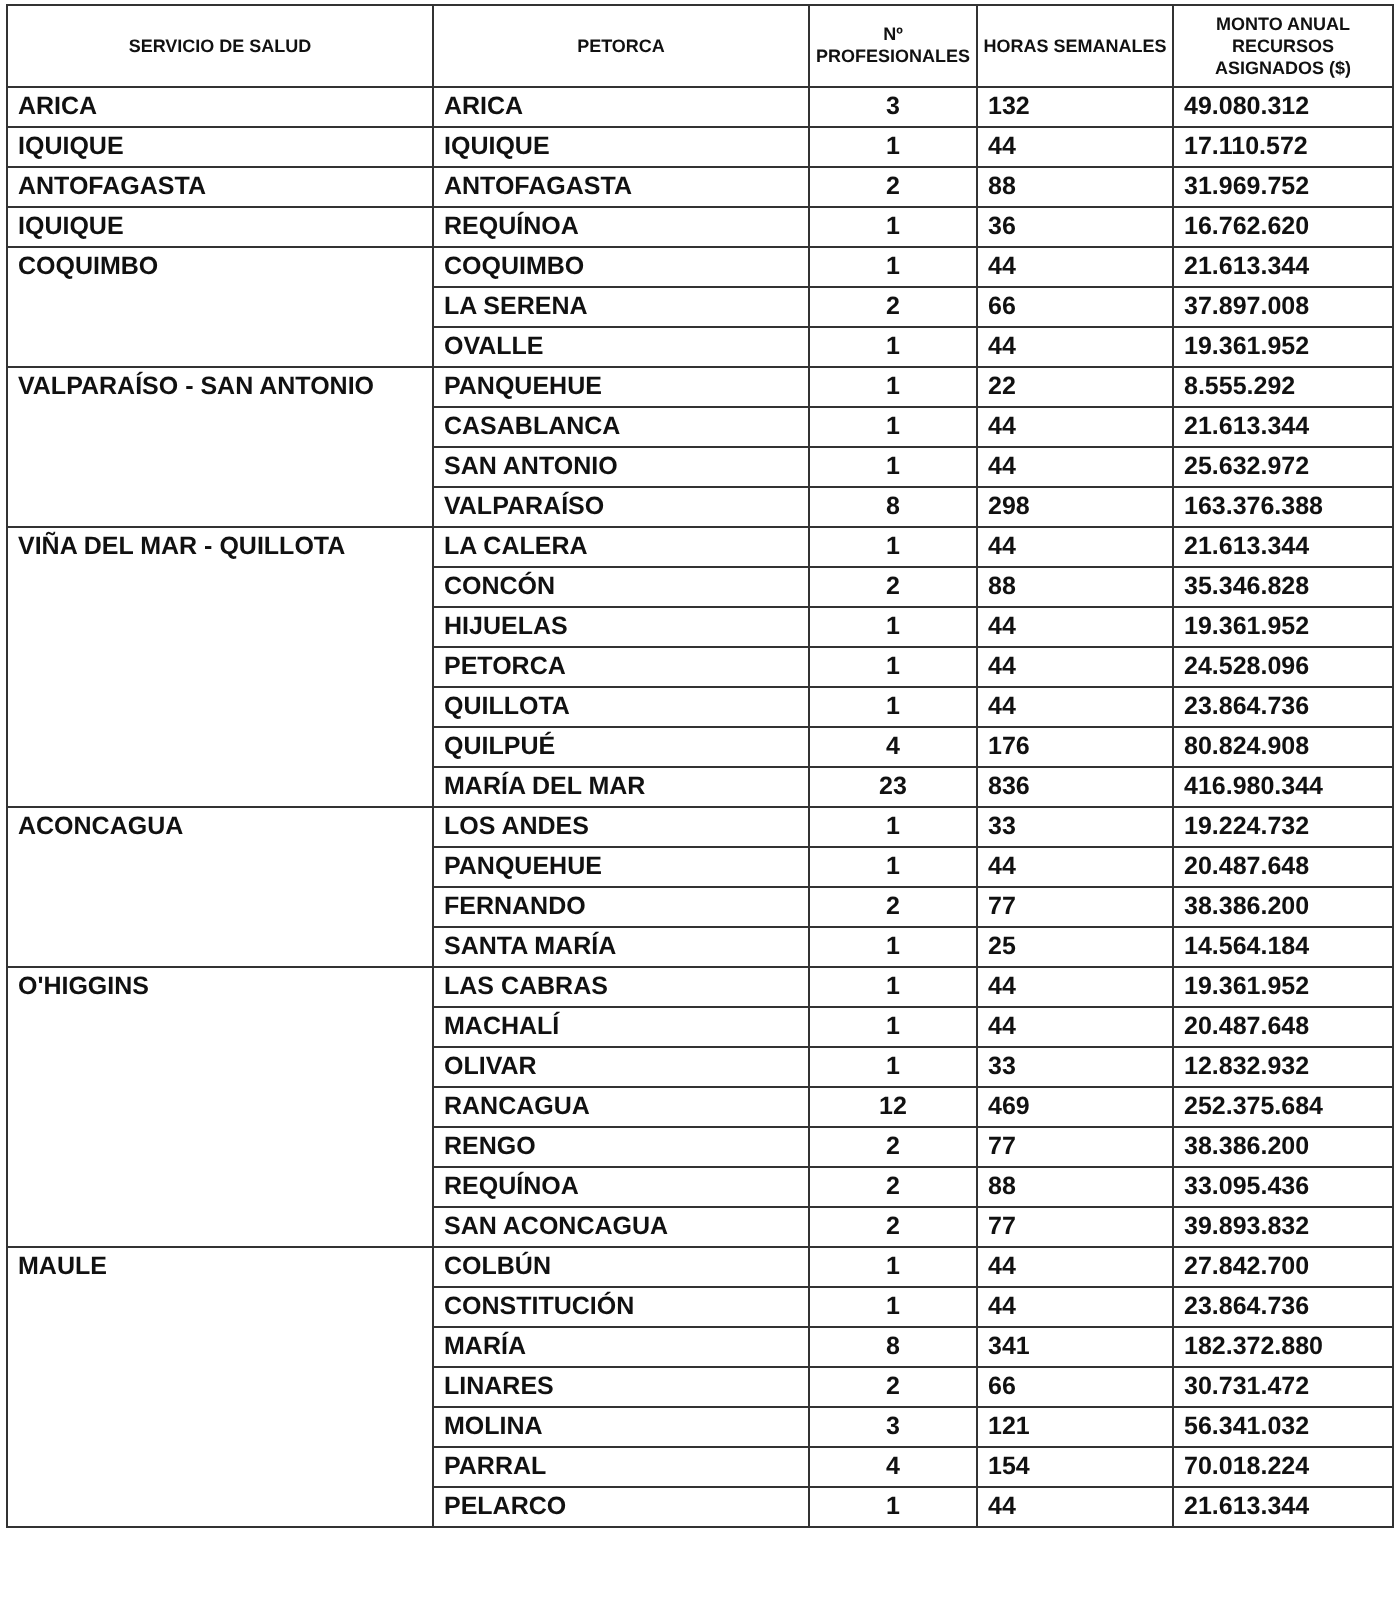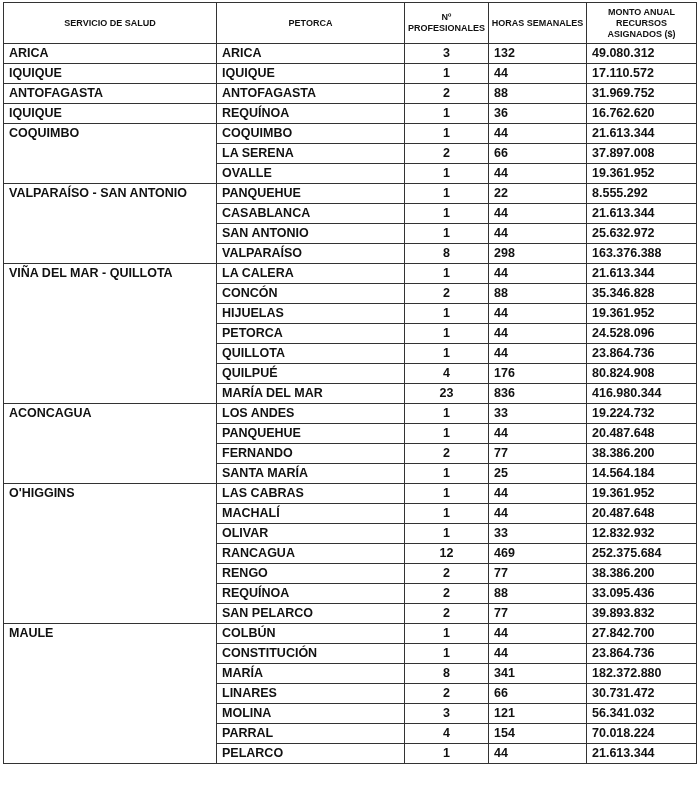--- a/index.html
+++ b/index.html
@@ -205,21 +205,21 @@
         <td class="hrs">77</td>
         <td class="amt">38.386.200</td>
       </tr>
       <tr>
         <td class="comuna">REQUÍNOA</td>
         <td class="num">2</td>
         <td class="hrs">88</td>
         <td class="amt">33.095.436</td>
       </tr>
       <tr>
-        <td class="comuna">SAN PELARCO</td>
+        <td class="comuna">SAN ACONCAGUA</td>
         <td class="num">2</td>
         <td class="hrs">77</td>
         <td class="amt">39.893.832</td>
       </tr>
       <tr>
         <td class="svc" rowspan="7">MAULE</td>
         <td class="comuna">COLBÚN</td>
         <td class="num">1</td>
         <td class="hrs">44</td>
         <td class="amt">27.842.700</td>

